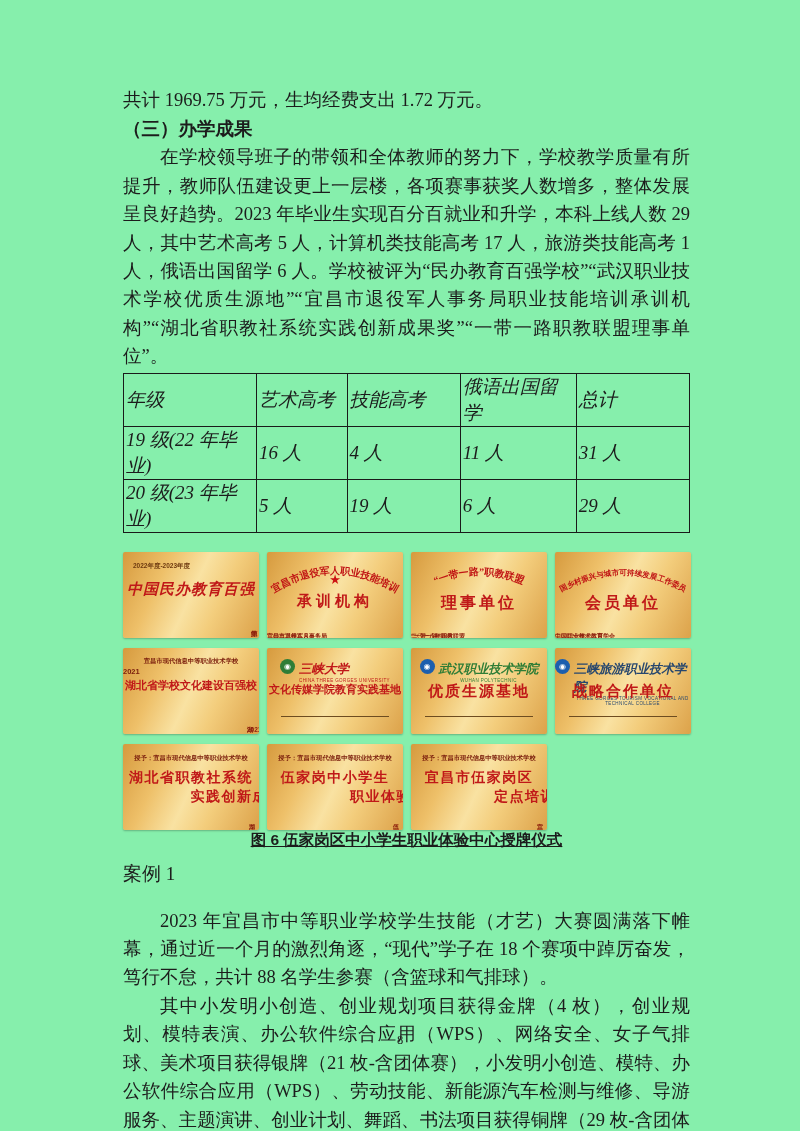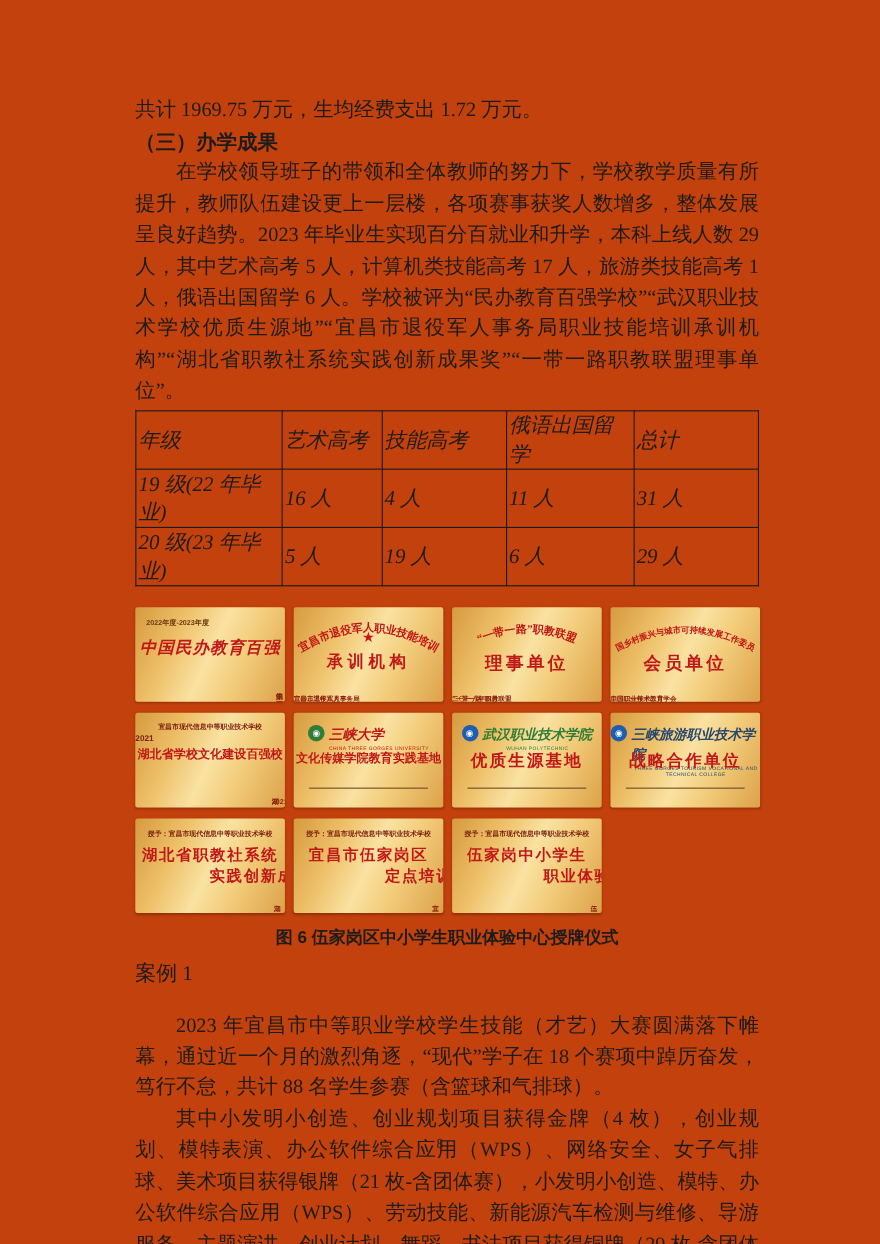--- a/index.html
+++ b/index.html
@@ -1,16 +1,16 @@
 <!DOCTYPE html>
 <html><head>
 <meta charset="utf-8">
 <style>
   html,body{margin:0;padding:0;background:#ffffff;}
-  .page{position:relative;width:800px;height:1131px;background:#c2410c;overflow:hidden;
+  .page{position:relative;width:800px;height:1131px;background:#86efac;overflow:hidden;
         font-family:"Liberation Serif","DejaVu Serif",serif;color:#1c1c1c;}
   .content{position:absolute;left:123px;top:86px;width:567px;}
   .body-text{font-size:18.5px;line-height:28.4px;text-align:justify;margin:0;}
   .indent{text-indent:2em;}
   .section-heading{font-family:"Liberation Sans","DejaVu Sans",sans-serif;
         font-weight:bold;font-size:18.5px;line-height:29px;margin:0;}
   .table-label{font-size:18.5px;line-height:28px;margin:2px 0 4px 0;}
   table.stats{border-collapse:collapse;width:100%;table-layout:fixed;margin:2px 0 0 0;}
   table.stats td{border:1.6px solid #1a1a1a;text-align:left;font-size:19px;
         height:25px;padding:0 2px;font-style:italic;}
@@ -59,21 +59,21 @@
   .pE-rule{left:10%;top:68px;width:80%;height:1px;background:#6d4c20;}
   
   .pF-top{left:0;top:10px;width:100%;text-align:center;font-size:6.3px;font-weight:bold;color:#7c200e;}
   .pF-main1{left:0;top:24px;width:100%;text-align:center;font-size:14px;font-weight:bold;
         letter-spacing:1.5px;line-height:18px;}
   .pF-main2{left:0;top:43px;width:100%;text-align:right;font-size:14px;font-weight:bold;
         letter-spacing:1.5px;line-height:18px;padding-left:40px;}
   .pF-footer{right:10px;bottom:7px;text-align:center;font-size:6px;line-height:8px;}
   
   .fig-caption{font-family:"Liberation Sans","DejaVu Sans",sans-serif;font-weight:bold;
-        font-size:15.5px;text-align:center;margin-top:12px;}
+        font-size:15.5px;text-align:center;margin-top:0;text-decoration:underline;}
   .case-label{font-size:19px;margin-top:9px;line-height:28px;}
   .case-title{font-size:20.5px;text-align:center;letter-spacing:1px;margin:2px 0 4px 0;line-height:30px;}
   .page-number{position:absolute;left:0;top:1033px;width:100%;text-align:center;
         font-size:12.5px;color:#222;}
 </style>
 </head>
 <body>
 
 <div class="page">
   <div class="content">
@@ -215,38 +215,38 @@
         <div class="pF-main1 red">湖北省职教社系统</div>
         <div class="pF-main2 red">实践创新成果奖</div>
         <div class="pF-footer tiny">
           <div>湖北省中华职业教育社</div>
           <div>二〇二三年十二月</div>
         </div>
       </div>
 
       <div class="plaque">
         <div class="pF-top">授予：宜昌市现代信息中等职业技术学校</div>
+        <div class="pF-main1 red">伍家岗中小学生</div>
+        <div class="pF-main2 red">职业体验中心</div>
+        <div class="pF-footer tiny">
+          <div>伍家岗区教育局</div>
+          <div>二〇二三年四月</div>
+        </div>
+      </div>
+
+      <div class="plaque">
+        <div class="pF-top">授予：宜昌市现代信息中等职业技术学校</div>
         <div class="pF-main1 red">宜昌市伍家岗区</div>
         <div class="pF-main2 red">定点培训机构</div>
         <div class="pF-footer tiny">
           <div>宜昌市伍家岗区人力资源和社会保障局</div>
           <div>二〇二三年十二月</div>
         </div>
       </div>
 
-      <div class="plaque">
-        <div class="pF-top">授予：宜昌市现代信息中等职业技术学校</div>
-        <div class="pF-main1 red">伍家岗中小学生</div>
-        <div class="pF-main2 red">职业体验中心</div>
-        <div class="pF-footer tiny">
-          <div>伍家岗区教育局</div>
-          <div>二〇二三年四月</div>
-        </div>
-      </div>
-
 
     </div>
 
     <div class="fig-caption">图 6 伍家岗区中小学生职业体验中心授牌仪式</div>
     <p class="case-label">案例 1</p>
     <p class="body-text indent">2023 年宜昌市中等职业学校学生技能（才艺）大赛圆满落下帷幕，通过近一个月的激烈角逐，“现代”学子在 18 个赛项中踔厉奋发，笃行不怠，共计 88 名学生参赛（含篮球和气排球）。</p>
     <p class="body-text indent">其中小发明小创造、创业规划项目获得金牌（4 枚），创业规划、模特表演、办公软件综合应用（WPS）、网络安全、女子气排球、美术项目获得银牌（21 枚-含团体赛），小发明小创造、模特、办公软件综合应用（WPS）、劳动技能、新能源汽车检测与维修、导游服务、主题演讲、创业计划、舞蹈、书法项目获得铜牌（29 枚-含团体赛），</p>
   </div>
 
   <div class="page-number">8</div>

